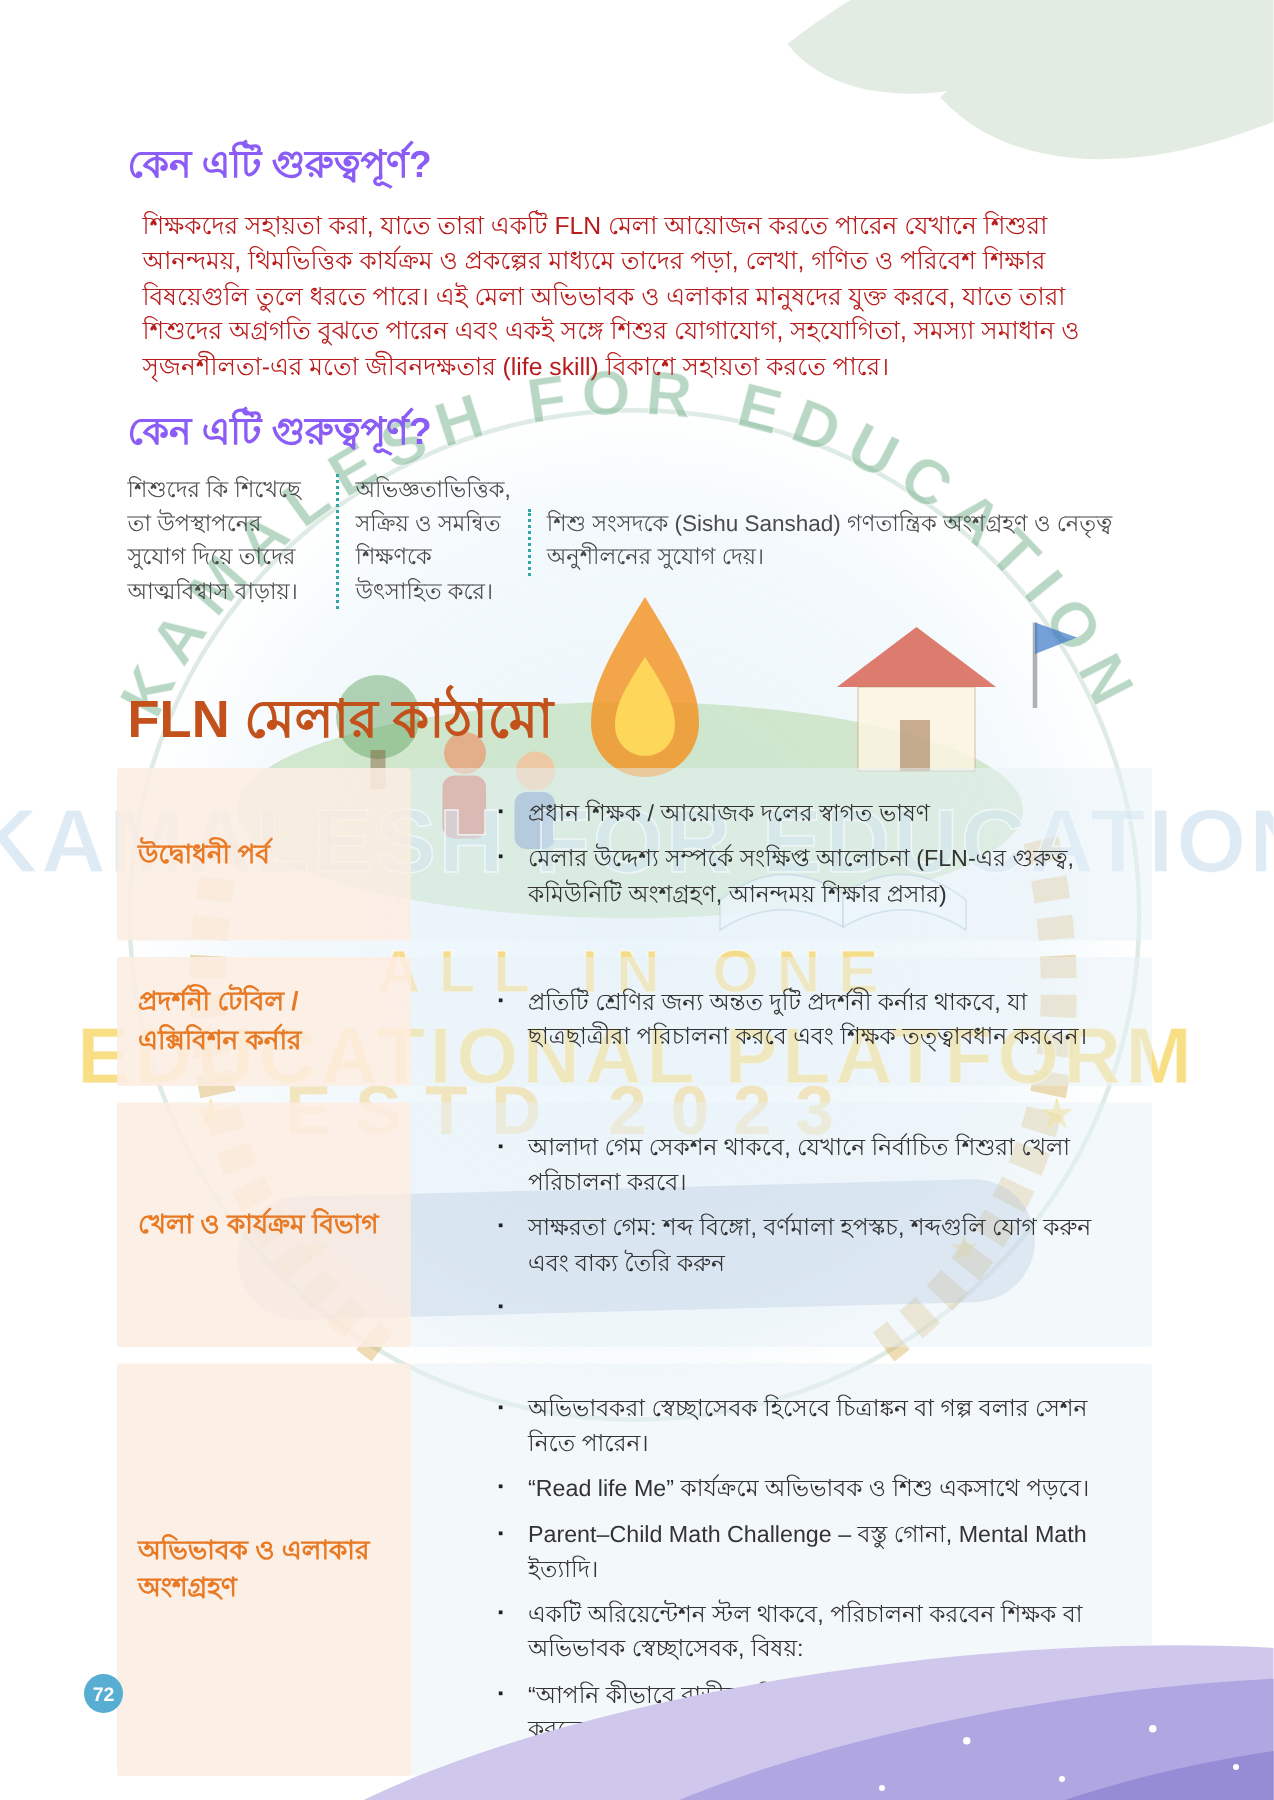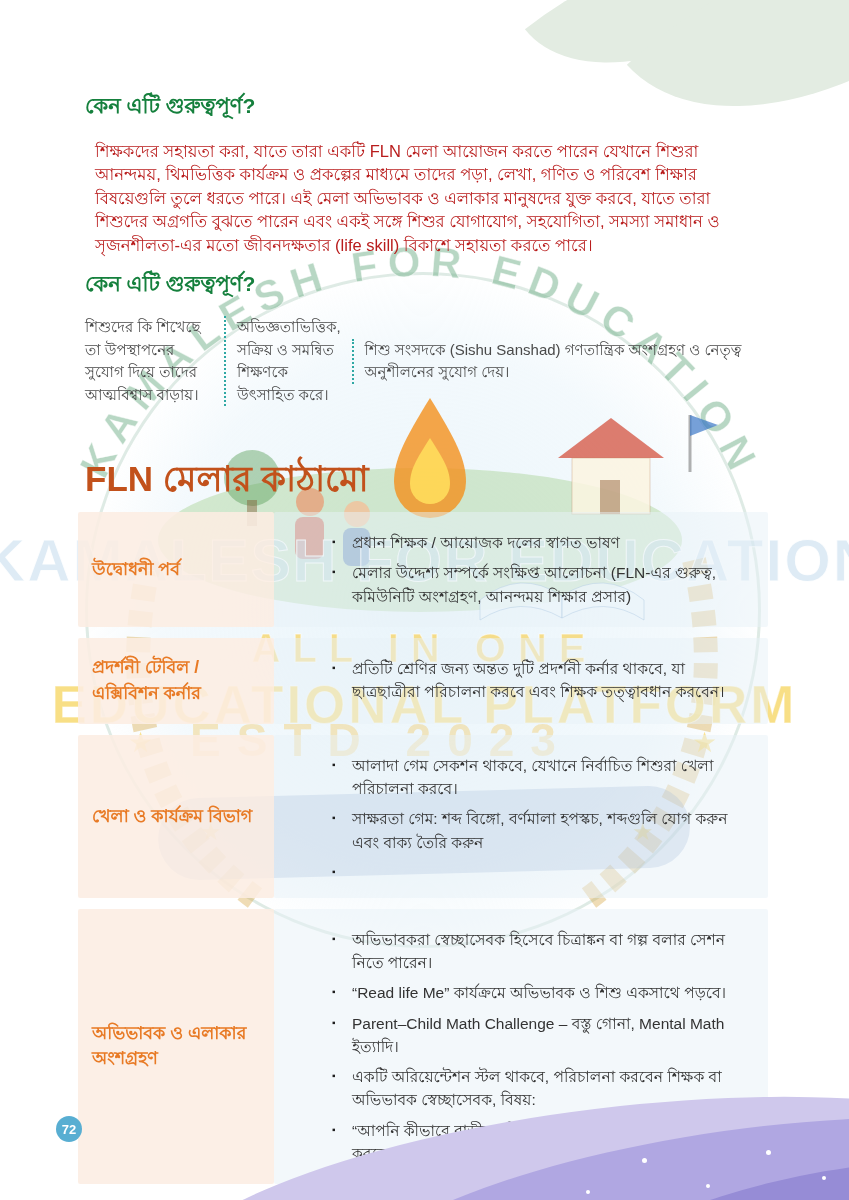--- a/index.html
+++ b/index.html
@@ -29,21 +29,21 @@
     font-size:46px;font-weight:bold;letter-spacing:16px;color:rgba(243,196,90,0.38);}
   .wm-ribbon{position:absolute;left:158px;top:792px;width:532px;height:82px;border-radius:46px;
     background:rgba(88,126,186,0.26);transform:rotate(-1.5deg);}
   .wm-contact{position:absolute;top:806px;left:0;width:849px;text-align:center;white-space:nowrap;
     font-size:42px;font-weight:bold;letter-spacing:4px;color:rgba(198,224,244,0.92);
     text-shadow:0 0 3px rgba(255,255,255,0.9);}
   .wm-contact .star{color:rgba(250,205,70,0.85);font-size:34px;vertical-align:6px;padding:0 14px;}
   .wm-svg{position:absolute;left:0;top:0;}
   
   .content{position:absolute;inset:0;z-index:1;}
-  .h-orange{position:absolute;left:85px;font-size:21px;font-weight:bold;color:#15803d;}
+  .h-orange{position:absolute;left:85px;font-size:25px;font-weight:bold;color:#8b5cf6;}
   .h-red{position:absolute;left:85px;font-size:35px;font-weight:bold;color:#C2511B;}
   .body-par{position:absolute;left:95px;top:140px;width:668px;font-size:16.5px;line-height:1.42;color:#b91c1c;}
   .cols{position:absolute;left:85px;top:316px;width:684px;display:flex;align-items:center;}
   .col{font-size:15px;line-height:1.5;color:#4a4a4a;padding:0 11px;}
   .col+.col{border-left:2px dotted #2FA8A4;}
   .col:first-child{padding-left:0;}
   .c1{flex:0 0 128px;} .c2{flex:0 0 101px;} .c3{flex:0 0 112px;} .c4{flex:0 0 92px;} .c5{flex:1;}
   .tbl{position:absolute;left:78px;top:512px;width:690px;display:flex;flex-direction:column;gap:11px;}
   .trow{display:flex;align-items:stretch;}
   .lcell{flex:0 0 168px;background:rgba(252,237,226,0.88);color:#E87A25;font-weight:bold;

